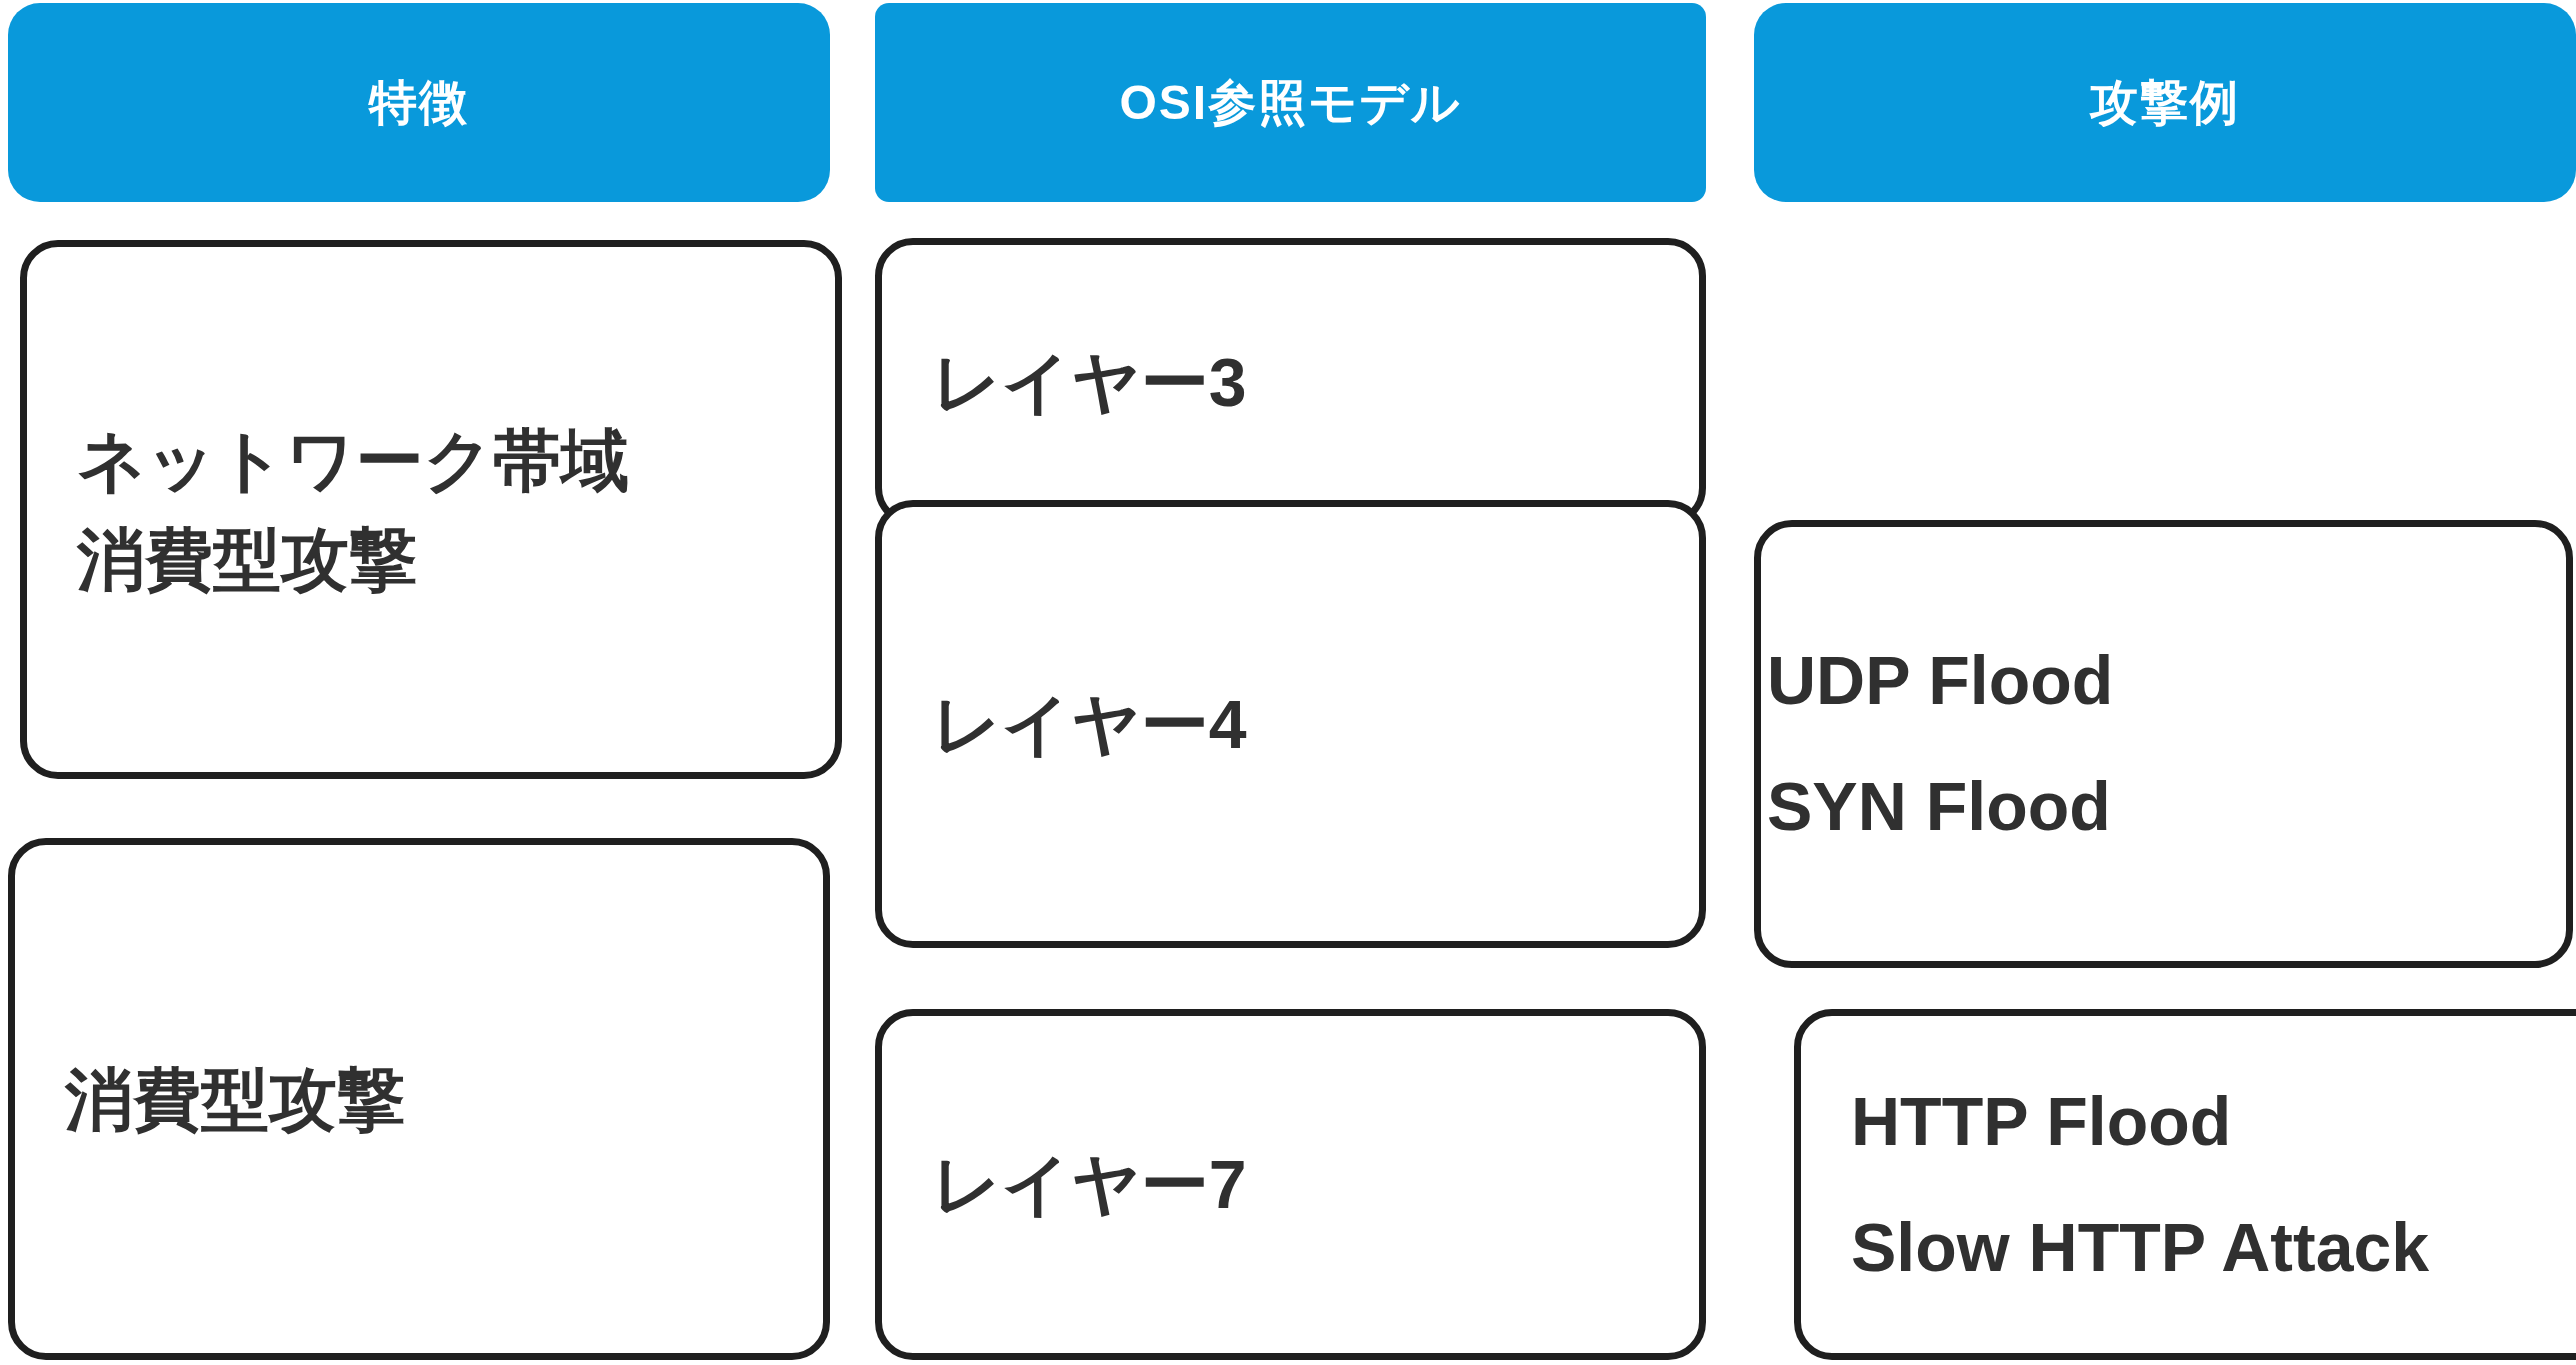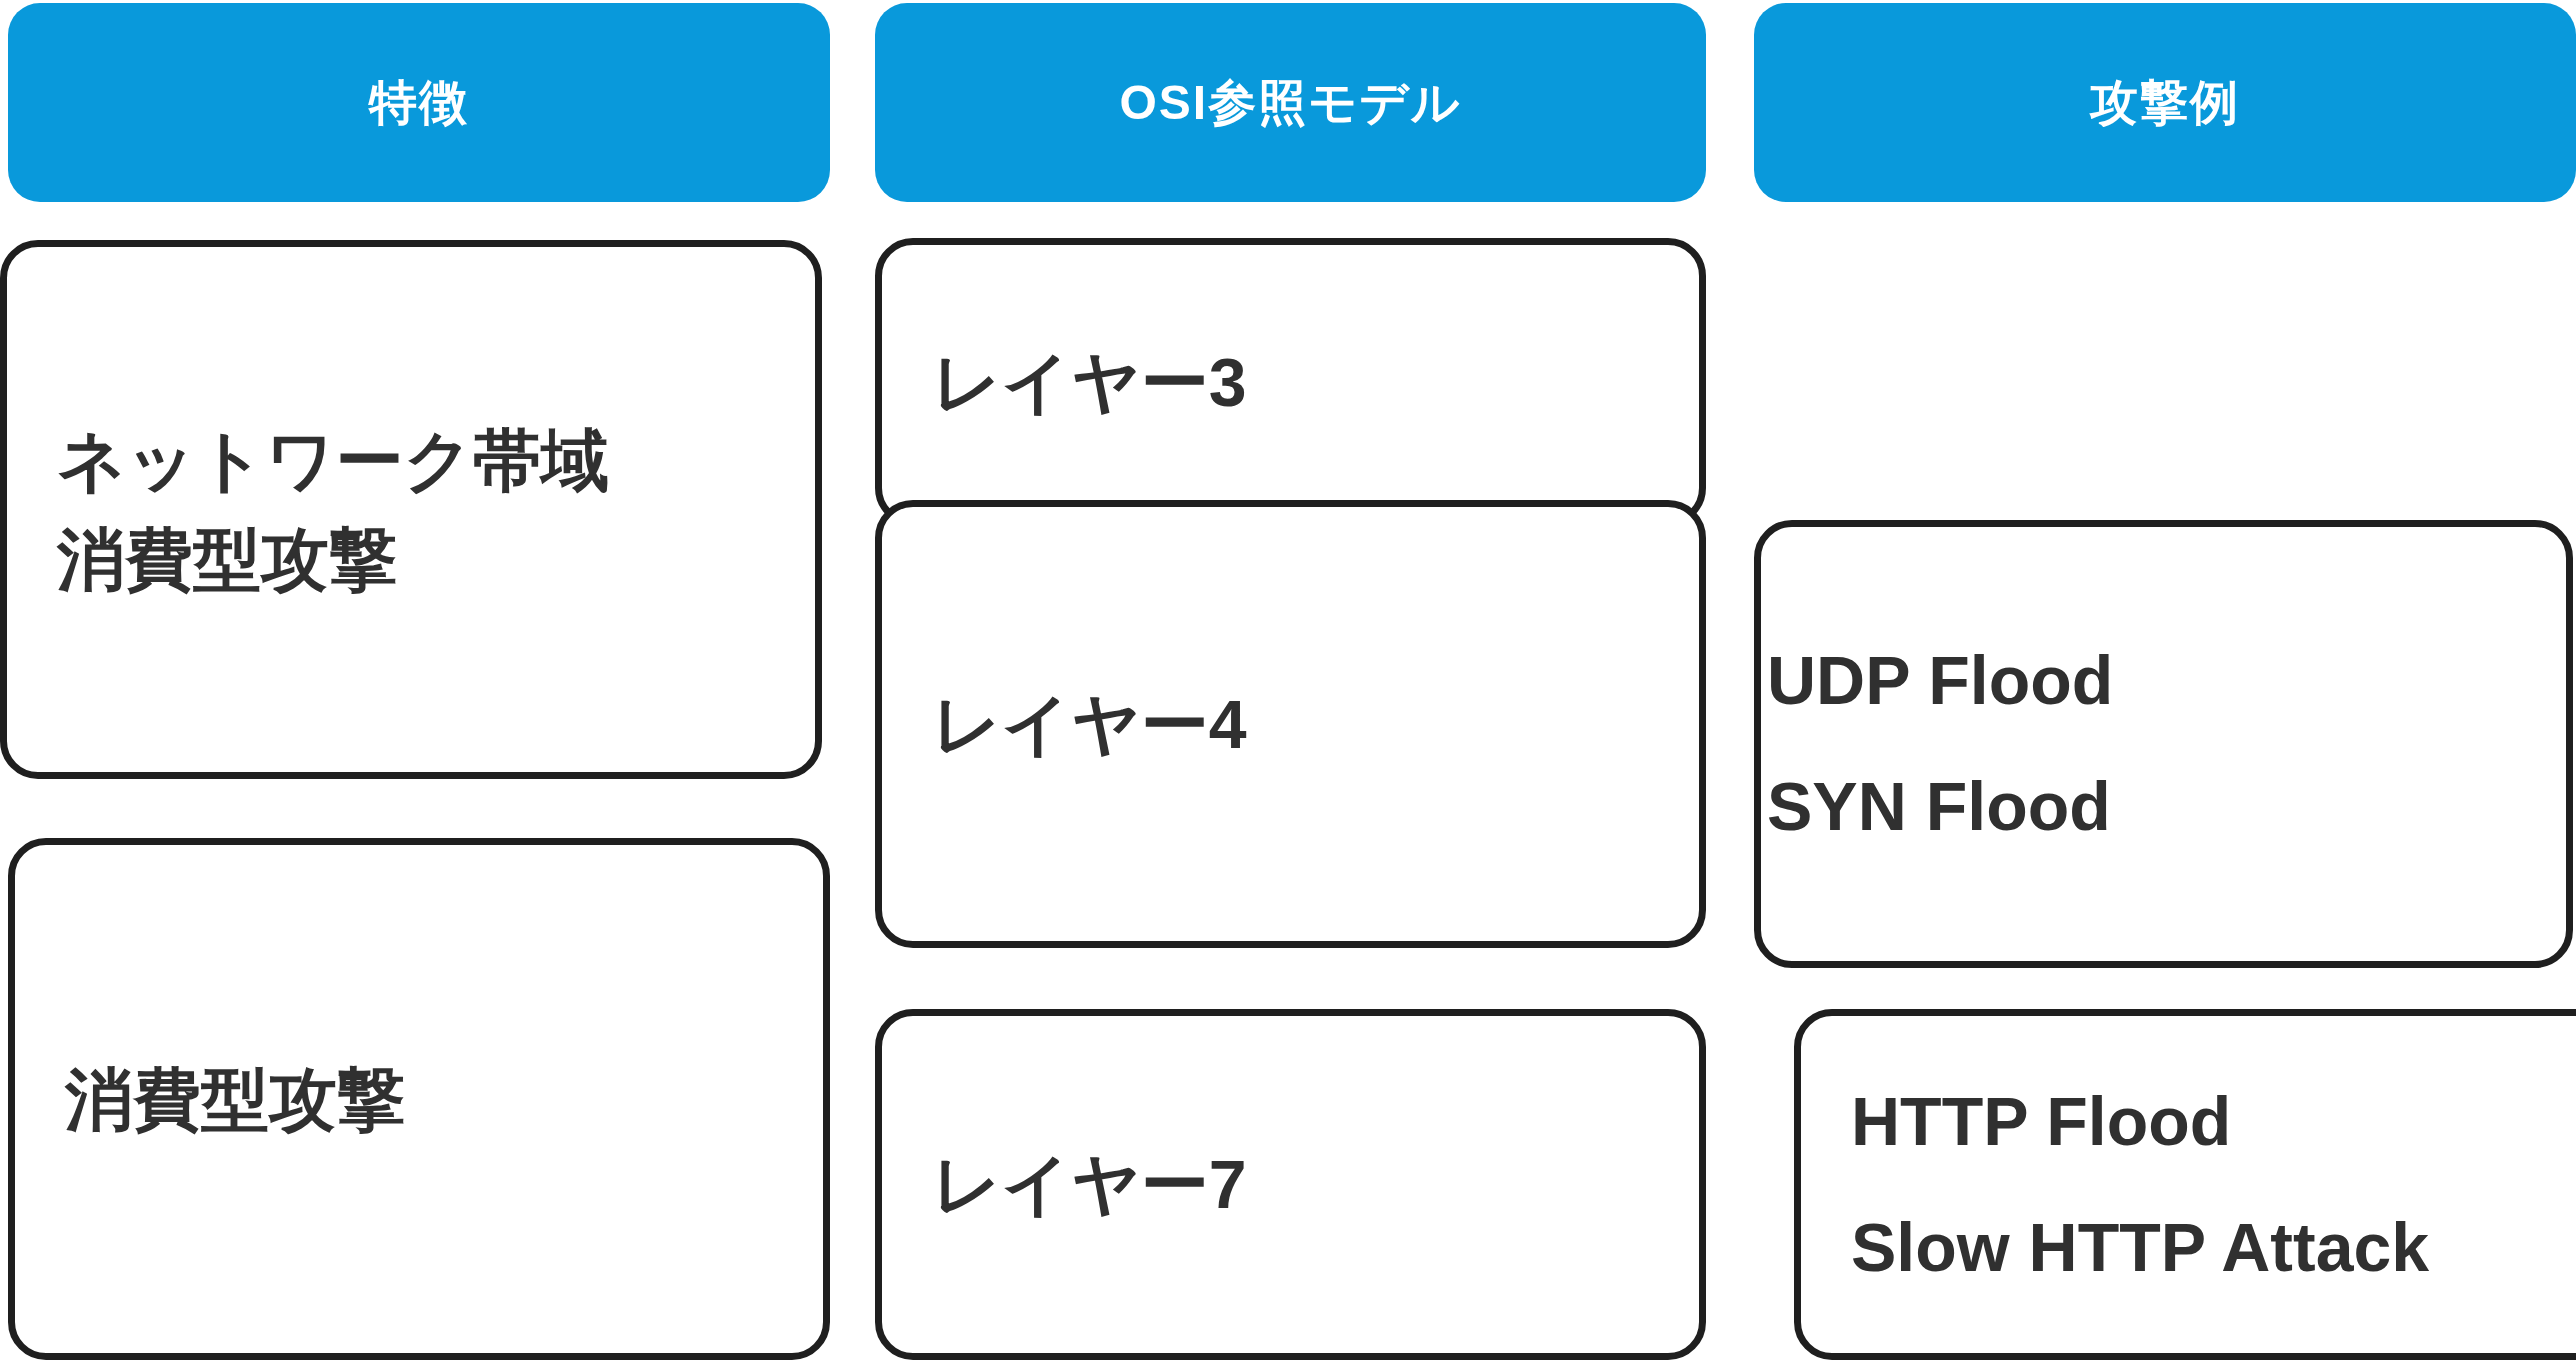--- a/index.html
+++ b/index.html
@@ -25,42 +25,42 @@
     color: var(--header-text, #ffffff);
     border-radius: 32px;
     display: flex;
     align-items: center;
     justify-content: center;
     font-size: 48px;
     font-weight: bold;
     letter-spacing: 2px;
   }
   #pill-features { left: 8px;    width: 822px; }
-  #pill-osi      { left: 875px;  width: 831px; }
+  #pill-osi      { left: 875px;  width: 831px; border-radius: 14px; }
   #pill-attacks  { left: 1754px; width: 822px; }
 
   
   .cell {
     position: absolute;
     background: #ffffff;
     border: 7px solid var(--cell-border, #1F1F1F);
     border-radius: 38px;
     box-sizing: border-box;
     display: flex;
     flex-direction: column;
     justify-content: center;
     padding-left: 50px;
     color: var(--cell-text, #303030);
     font-size: 68px;
     font-weight: bold;
     line-height: 1.45;
   }
   .cell.lh-wide { line-height: 1.85; }
 
-  #cell-c1-r1 { left: 0;    top: 240px;  width: 822px; height: 539px; }
+  #cell-c1-r1 { left: 20px;    top: 240px;  width: 822px; height: 539px; }
   #cell-c1-r2 { left: 8px;    top: 838px;  width: 822px; height: 522px; }
 
   #cell-c2-r1 { left: 875px;  top: 238px;  width: 831px; height: 288px; }
   #cell-c2-r2 { left: 875px;  top: 500px;  width: 831px; height: 448px; }
   #cell-c2-r3 { left: 875px;  top: 1009px; width: 831px; height: 351px; }
 
   #cell-c3-r1 { left: 1754px; top: 238px;  width: 819px; height: 242px; }
   #cell-c3-r2 { left: 1754px; top: 520px;  width: 819px; height: 448px; padding-left: 6px; }
   #cell-c3-r3 { left: 1754px; top: 1009px; width: 819px; height: 351px; margin-left: 40px; }
 

